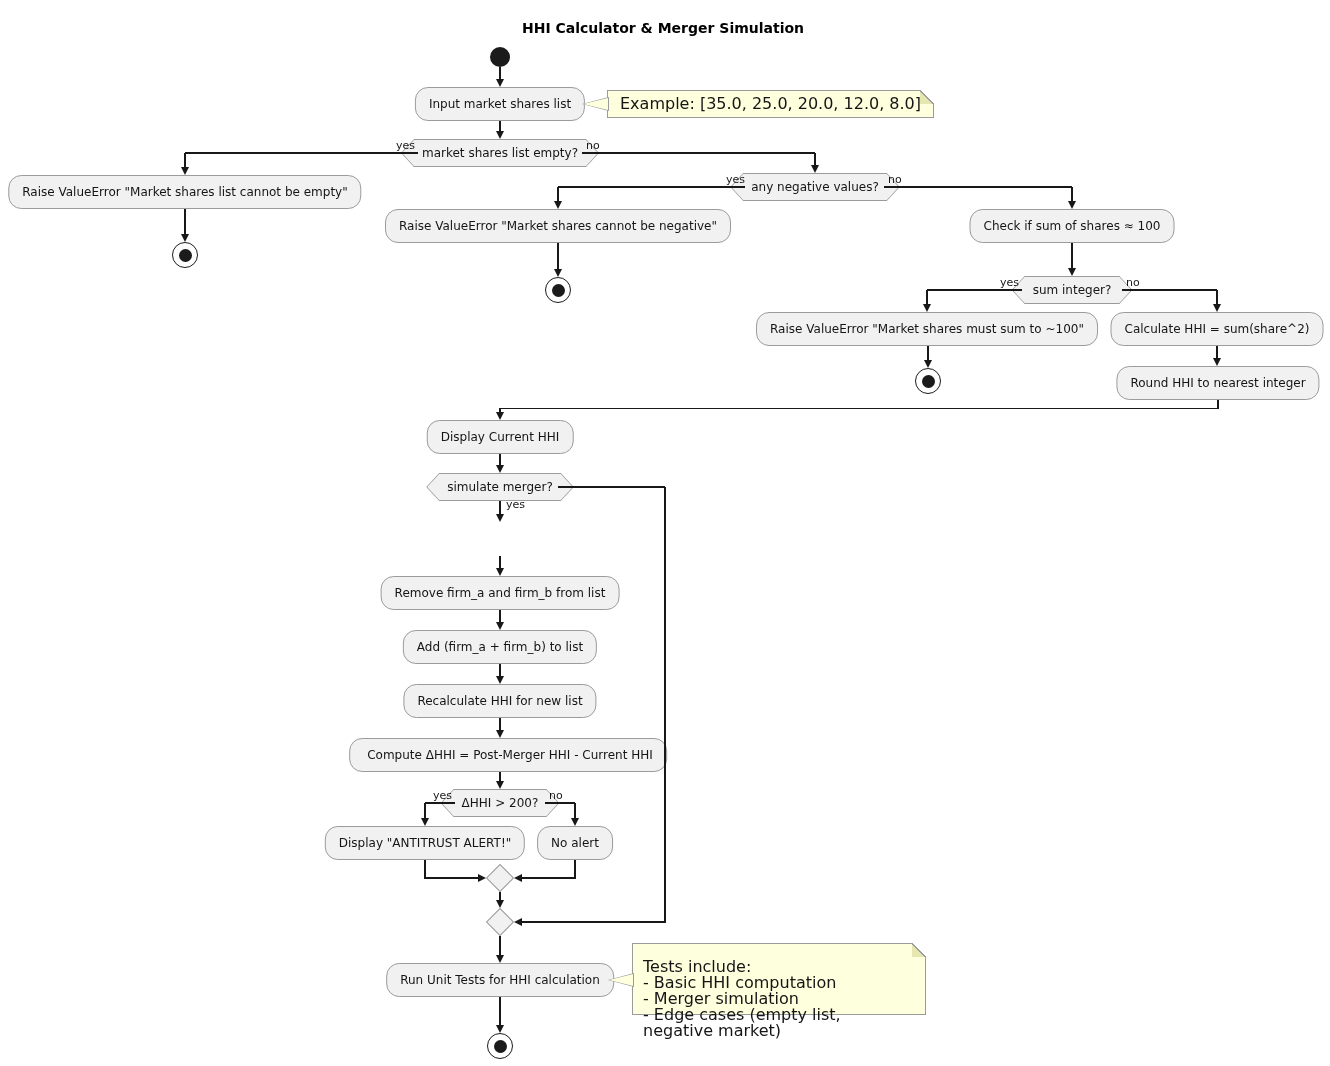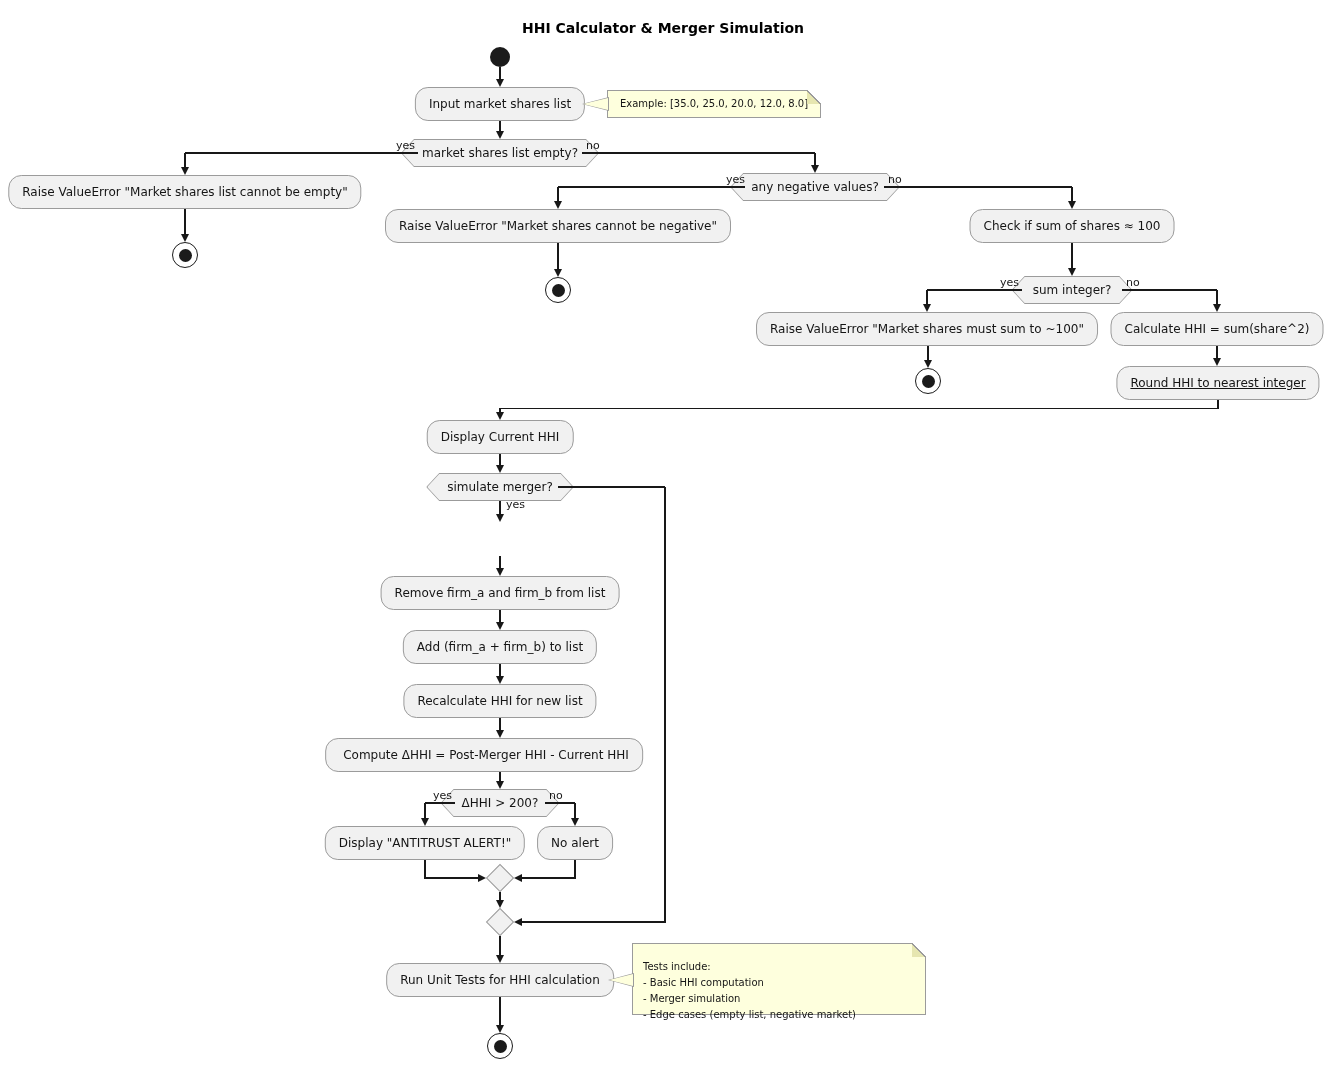--- a/index.html
+++ b/index.html
@@ -31,21 +31,21 @@
   
   .lv,.lh{position:absolute;background:#181818;}
   .lv{width:1.5px;} .lh{height:1.5px;}
   .ad,.au,.al,.ar{position:absolute;width:0;height:0;border-style:solid;}
   .ad{border-width:8px 4.5px 0 4.5px;border-color:#181818 transparent transparent transparent;}
   .ar{border-width:4.5px 0 4.5px 8px;border-color:transparent transparent transparent #181818;}
   .al{border-width:4.5px 8px 4.5px 0;border-color:transparent #181818 transparent transparent;}
   .lbl{position:absolute;font-size:11px;line-height:12px;white-space:nowrap;color:#181818;}
   
   .note{position:absolute;background:#FEFFDD;border:1px solid #9B9B9B;
-    font-size:10px;box-sizing:border-box;}
+    font-size:16px;box-sizing:border-box;}
   .note::after{content:"";position:absolute;top:-1px;right:-1px;width:14px;height:14px;
     background:linear-gradient(225deg,#ffffff 0 47%,#9B9B9B 47% 56%,#E6E6B0 56% 100%);}
   .note-line{padding:0 10px;line-height:16px;}
   .note-single{line-height:26px;padding:0 12px;white-space:nowrap;}
   .ncon{position:absolute;background:#9B9B9B;
     clip-path:polygon(0 50%,100% 0,100% 100%);}
   .ncon i{position:absolute;left:1px;top:1px;right:1px;bottom:1px;display:block;background:#FEFFDD;
     clip-path:polygon(0 50%,100% 0,100% 100%);}
 </style>
 </head>
@@ -56,26 +56,26 @@
   <div class="title">HHI Calculator &amp; Merger Simulation</div>
 
   <div class="start" style="left:490px;top:47px;"></div>
 
   <div class="node" style="left:500px;top:87px;">Input market shares list</div>
   <div class="node" style="left:185px;top:175px;">Raise ValueError "Market shares list cannot be empty"</div>
   <div class="node" style="left:558px;top:209px;">Raise ValueError "Market shares cannot be negative"</div>
   <div class="node" style="left:1072px;top:209px;">Check if sum of shares ≈ 100</div>
   <div class="node" style="left:927px;top:312px;">Raise ValueError "Market shares must sum to ~100"</div>
   <div class="node" style="left:1217px;top:312px;">Calculate HHI = sum(share^2)</div>
-  <div class="node" style="left:1218px;top:366px;text-decoration:underline;">Round HHI to nearest integer</div>
+  <div class="node" style="left:1218px;top:366px;">Round HHI to nearest integer</div>
   <div class="node" style="left:500px;top:420px;">Display Current HHI</div>
   <div class="node" style="left:500px;top:576px;">Remove firm_a and firm_b from list</div>
   <div class="node" style="left:500px;top:630px;">Add (firm_a + firm_b) to list</div>
   <div class="node" style="left:500px;top:684px;">Recalculate HHI for new list</div>
-  <div class="node" style="left:484px;top:738px;padding-left:17px;">Compute ΔHHI = Post-Merger HHI - Current HHI</div>
+  <div class="node" style="left:508px;top:738px;padding-left:17px;">Compute ΔHHI = Post-Merger HHI - Current HHI</div>
   <div class="node" style="left:425px;top:826px;">Display "ANTITRUST ALERT!"</div>
   <div class="node" style="left:575px;top:826px;">No alert</div>
   <div class="node" style="left:500px;top:963px;">Run Unit Tests for HHI calculation</div>
 
   <div class="hex" style="left:500px;top:139px;">
       <span>market shares list empty?</span>
     </div>
   <div class="hex" style="left:815px;top:173px;">
       <span>any negative values?</span>
     </div>

